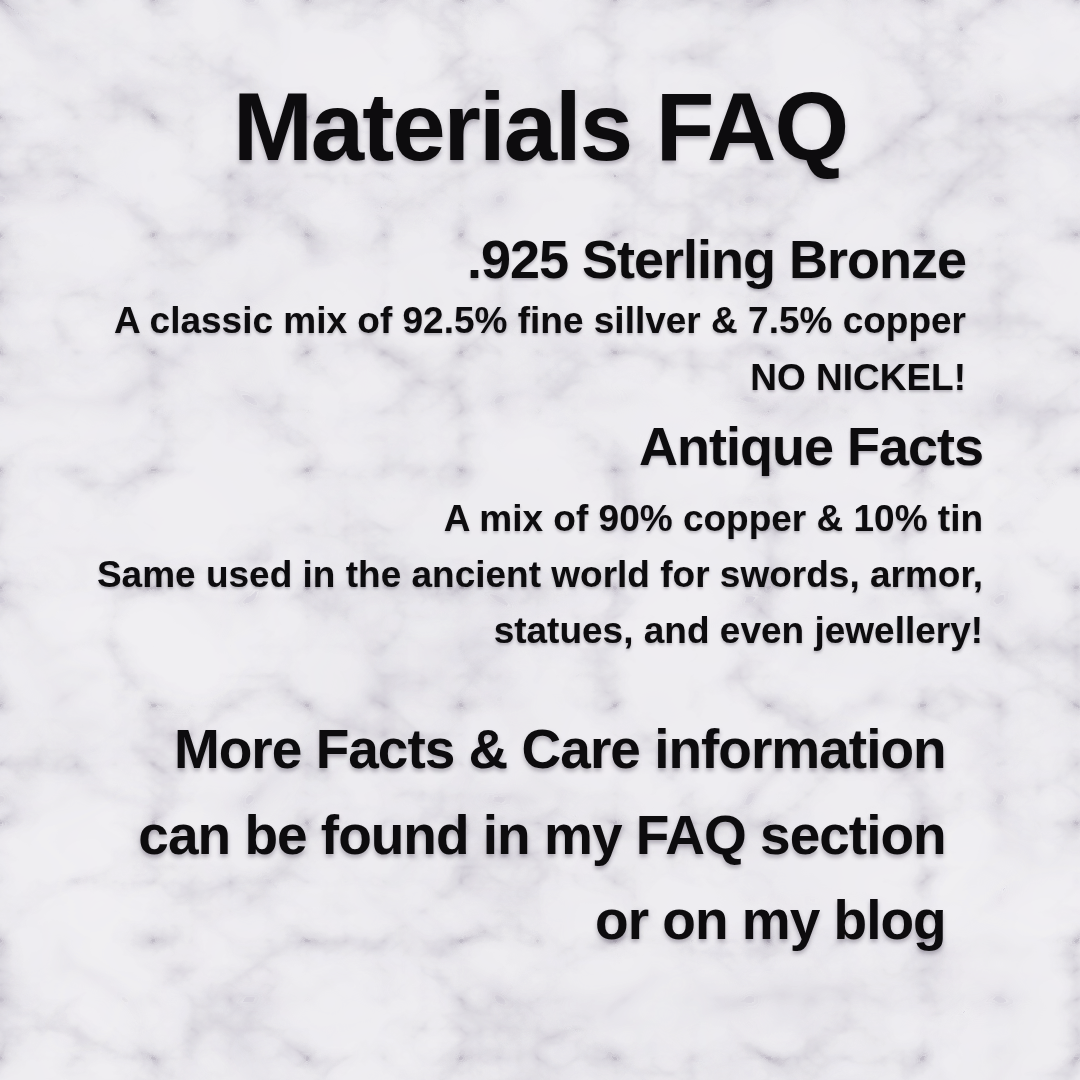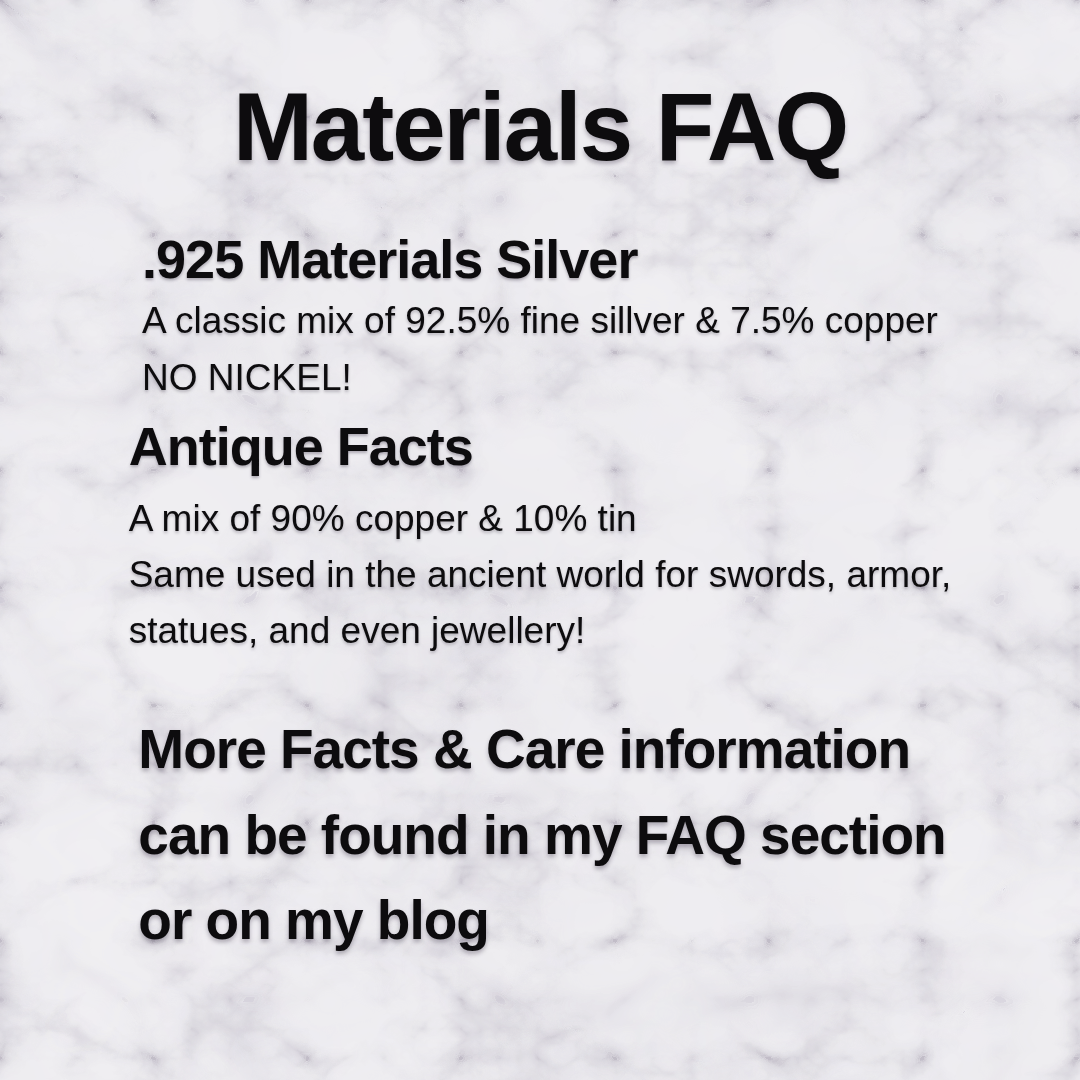--- a/index.html
+++ b/index.html
@@ -23,21 +23,21 @@
     width: 1080px;
     height: 1080px;
     display: block;
   }
   .content {
     position: absolute;
     inset: 0;
     display: flex;
     flex-direction: column;
     align-items: center;
-    text-align: left;
+    text-align: right;
     padding-top: 75px;
     box-sizing: border-box;
   }
   .page-title {
     font-size: 96px;
     font-weight: 800;
     letter-spacing: -2px;
     line-height: 1.08;
     margin: 0 0 48px 0;
     text-shadow: 0 3px 4px rgba(70, 64, 82, 0.38);
@@ -45,21 +45,21 @@
   .section-heading {
     font-size: 54px;
     font-weight: 800;
     letter-spacing: -1px;
     line-height: 1.2;
     margin: 0;
     text-shadow: 0 2px 3px rgba(70, 64, 82, 0.38);
   }
   .section-body {
     font-size: 37px;
-    font-weight: 400;
+    font-weight: 700;
     line-height: 1.52;
     margin: 2px 0 0 0;
     white-space: pre-line;
     text-shadow: 0 2px 3px rgba(70, 64, 82, 0.32);
   }
   .section-silver { margin-bottom: 8px; }
   .section-bronze .section-heading { margin-bottom: 12px; }
   .footer-note {
     font-size: 55px;
     font-weight: 800;
@@ -116,21 +116,21 @@
     <rect width="1080" height="1080" filter="url(#blotch)"></rect>
     <rect width="1080" height="1080" filter="url(#veins2)" opacity="0.8"></rect>
     <rect width="1080" height="1080" filter="url(#veins)" opacity="0.85"></rect>
   </svg>
 
   <div class="content">
 
     <h1 class="page-title">Materials FAQ</h1>
 
     <section class="section-silver">
-      <h2 class="section-heading">.925 Materials Silver</h2>
+      <h2 class="section-heading">.925 Sterling Bronze</h2>
       <p class="section-body">A classic mix of 92.5% fine sillver &amp; 7.5% copper
 NO NICKEL!</p>
     </section>
 
     <section class="section-bronze">
       <h2 class="section-heading">Antique Facts</h2>
       <p class="section-body">A mix of 90% copper &amp; 10% tin
 Same used in the ancient world for swords, armor,
 statues, and even jewellery!</p>
     </section>

